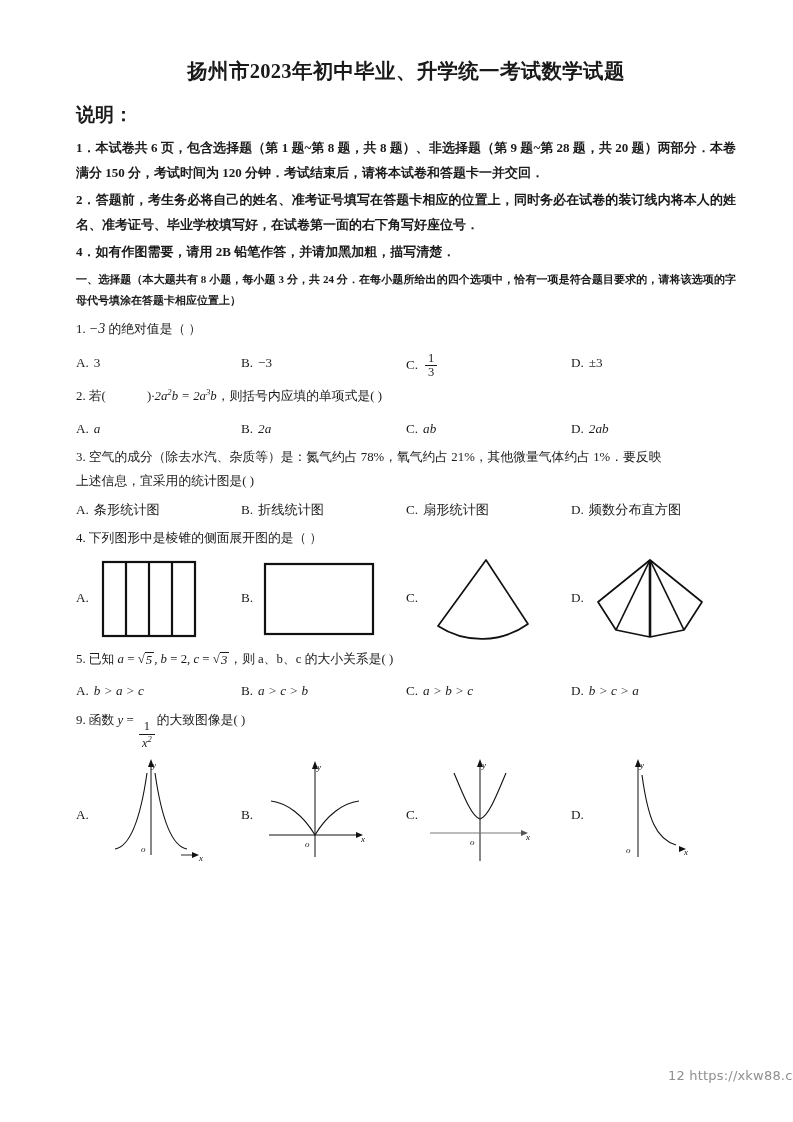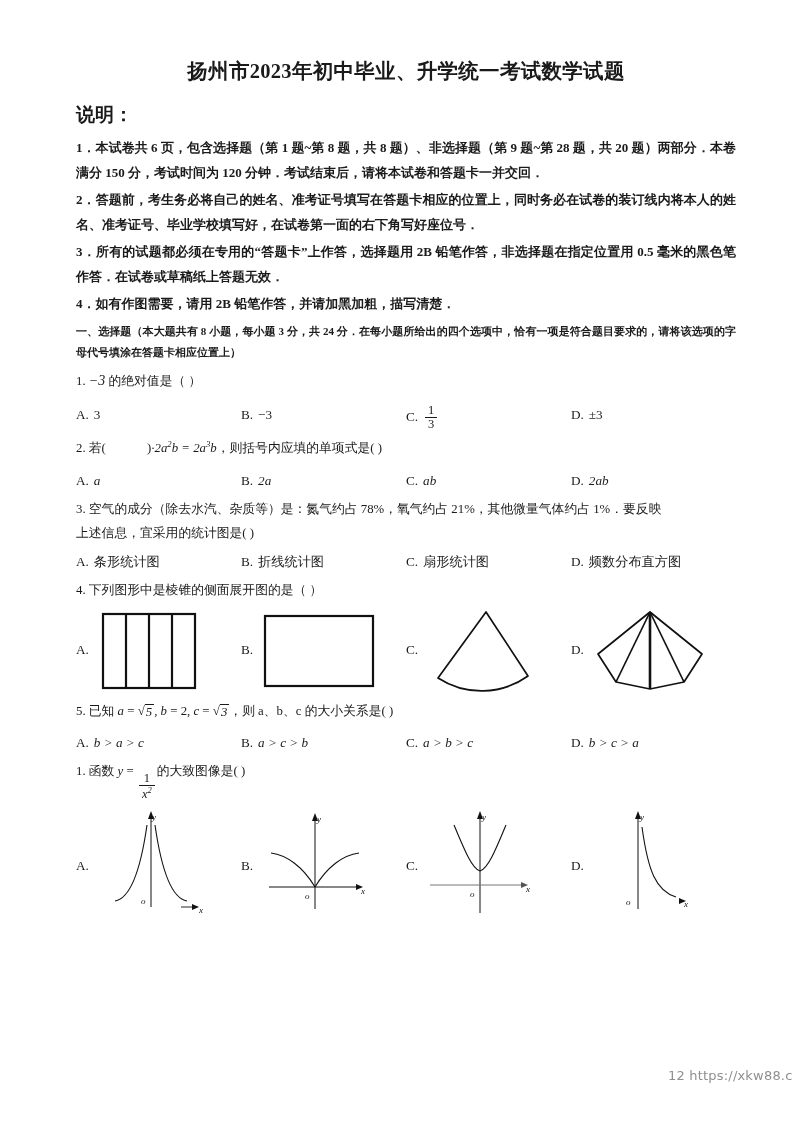--- a/index.html
+++ b/index.html
@@ -149,21 +149,20 @@
 <body>
 
 <div class="page">
   <div class="content">
 
     <div class="doc-title">扬州市2023年初中毕业、升学统一考试数学试题</div>
 
     <div class="instr-label">说明：</div>
     <div class="instr-item">1．本试卷共 6 页，包含选择题（第 1 题~第 8 题，共 8 题）、非选择题（第 9 题~第 28 题，共 20 题）两部分．本卷满分 150 分，考试时间为 120 分钟．考试结束后，请将本试卷和答题卡一并交回．</div>
     <div class="instr-item">2．答题前，考生务必将自己的姓名、准考证号填写在答题卡相应的位置上，同时务必在试卷的装订线内将本人的姓名、准考证号、毕业学校填写好，在试卷第一面的右下角写好座位号．</div>
-    <div class="instr-item">3．所有的试题都必须在专用的“答题卡”上作答，选择题用 2B 铅笔作答，非选择题在指定位置用 0.5 毫米的黑色笔作答．在试卷或草稿纸上答题无效．</div>
     <div class="instr-item">4．如有作图需要，请用 2B 铅笔作答，并请加黑加粗，描写清楚．</div>
 
     <div class="section-head">一、选择题（本大题共有 8 小题，每小题 3 分，共 24 分．在每小题所给出的四个选项中，恰有一项是符合题目要求的，请将该选项的字母代号填涂在答题卡相应位置上）</div>
 
     <div class="q">
       <div class="q-stem small">
         <span>1.</span>
         <span class="mi" style="font-size:14px;">−3</span>
         <span>的绝对值是（      ）</span>
       </div>
@@ -307,21 +306,21 @@
         </div>
         <div class="opt">
           <span class="lbl">D.</span>
           <span class="mi">b &gt; c &gt; a</span>
         </div>
       </div>
     </div>
 
     <div class="q">
       <div class="q-stem small" style="margin-bottom:0;">
-        <span>1. 函数</span>
+        <span>9. 函数</span>
         <span class="mi">y</span> =
         <span class="frac">
           <span class="num">1</span>
           <span class="den"><span class="mi">x</span><sup class="exp">2</sup></span>
         </span><span>的大致图像是(      )</span>
       </div>
 
       <div class="opts" style="margin-top:6px;">
 
         <div class="opt-fig" style="min-height:118px;">

